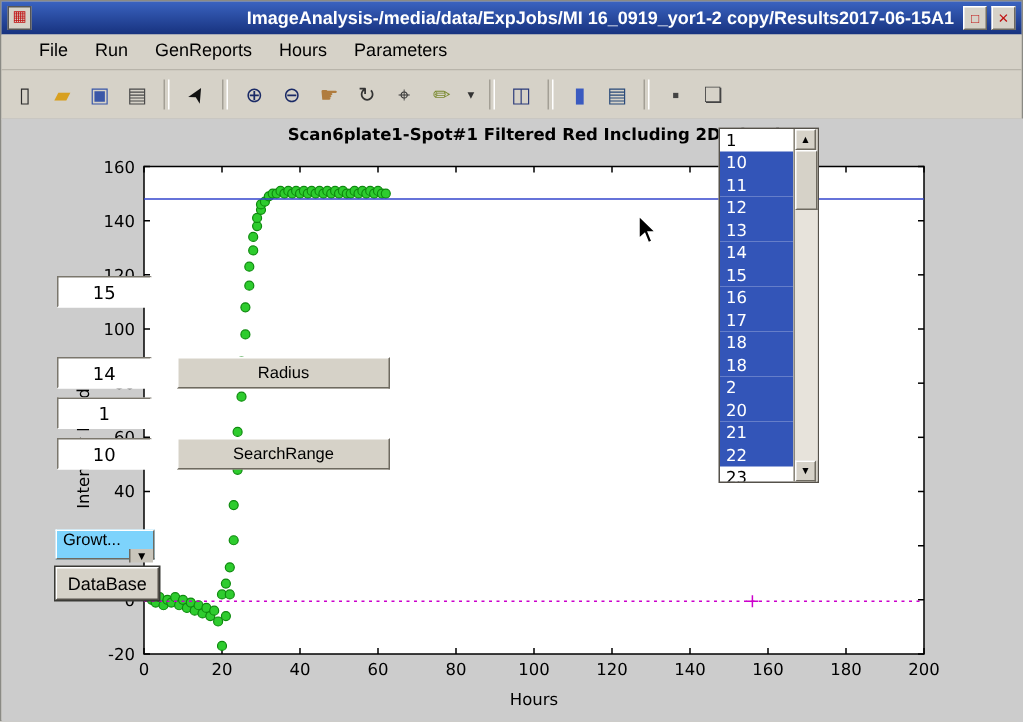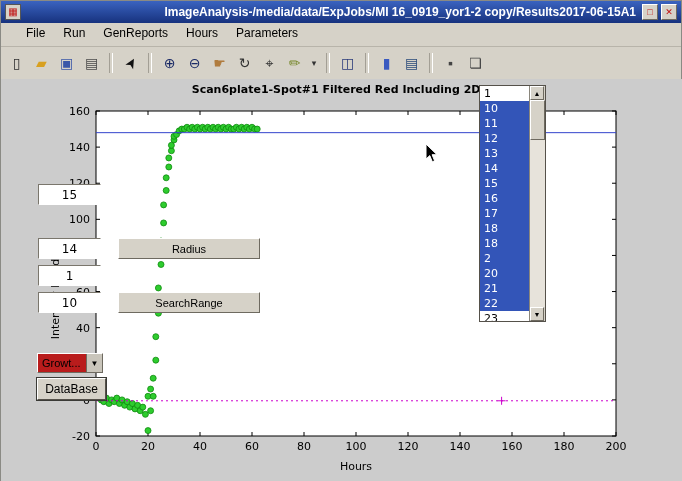--- a/index.html
+++ b/index.html
@@ -22,21 +22,21 @@
   .tb-sep{width:2px;height:20px;border-left:1px solid #a39f95;border-right:1px solid #ffffff;margin:0 4px;}
   
   .figure{position:absolute;top:78px;left:0;width:682px;height:403px;background:#cccccc;}
   svg.chart{position:absolute;top:0;left:0;z-index:1;}
   svg.chart text{font-family:"DejaVu Sans",sans-serif;font-size:11px;fill:#000;}
   svg.chart text.chart-title{font-weight:bold;}
   
   .ctl-row{position:absolute;left:37px;display:flex;gap:17px;height:21px;z-index:30;}
   .ctl-edit{width:63px;height:21px;box-sizing:border-box;text-align:center;font:12px "DejaVu Sans",sans-serif;border:1px solid;border-color:#7a766c #ffffff #ffffff #7a766c;background:#ffffff;padding:0;}
   .ctl-btn{width:142px;height:21px;box-sizing:border-box;font:11px "Liberation Sans",sans-serif;color:#000;background:#d6d2c8;border:1px solid;border-color:#ffffff #6e6a60 #6e6a60 #ffffff;padding:0;cursor:default;}
-  .combo{position:absolute;left:36px;top:274px;width:66px;height:20px;background:#b91c1c;border:1px solid;border-color:#ffffff #6e6a60 #6e6a60 #ffffff;display:flex;align-items:center;font-size:11px;padding-left:4px;box-sizing:border-box;z-index:30;}
+  .combo{position:absolute;left:36px;top:274px;width:66px;height:20px;background:#7dd3fc;border:1px solid;border-color:#ffffff #6e6a60 #6e6a60 #ffffff;display:flex;font-size:11px;padding-left:4px;box-sizing:border-box;z-index:30;flex-direction:column;}
   .combo-arrow{margin-left:auto;width:15px;height:100%;display:flex;align-items:center;justify-content:center;border-left:1px solid #6e6a60;font-size:8px;background:#c9c5bb;}
   .continue-btn{position:absolute;left:36px;top:299px;width:69px;height:22px;font-size:12px;color:#000;background:#d6d2c8;border:1px solid;border-color:#ffffff #55514a #55514a #ffffff;outline:1px solid #3a3a36;z-index:30;cursor:default;}
   
   .listbox{position:absolute;left:478px;top:6px;width:67px;height:237px;background:#ffffff;border:1px solid #55514a;box-sizing:border-box;display:flex;z-index:40;}
   .lb-items{flex:1;overflow:hidden;font:11px "DejaVu Sans",sans-serif;}
   .lb-item{height:15px;line-height:15px;padding-left:4px;color:#000;}
   .lb-item.sel{background:#3355b8;color:#ffffff;}
   .lb-scroll{width:15px;background:#d6d2c8;display:flex;flex-direction:column;border-left:1px solid #8a867c;}
   .sb-btn{width:14px;height:14px;font-size:7px;padding:0;background:#d6d2c8;border:1px solid;border-color:#ffffff #6e6a60 #6e6a60 #ffffff;cursor:default;}
   .sb-thumb{height:38px;background:#d6d2c8;border:1px solid;border-color:#ffffff #6e6a60 #6e6a60 #ffffff;}

